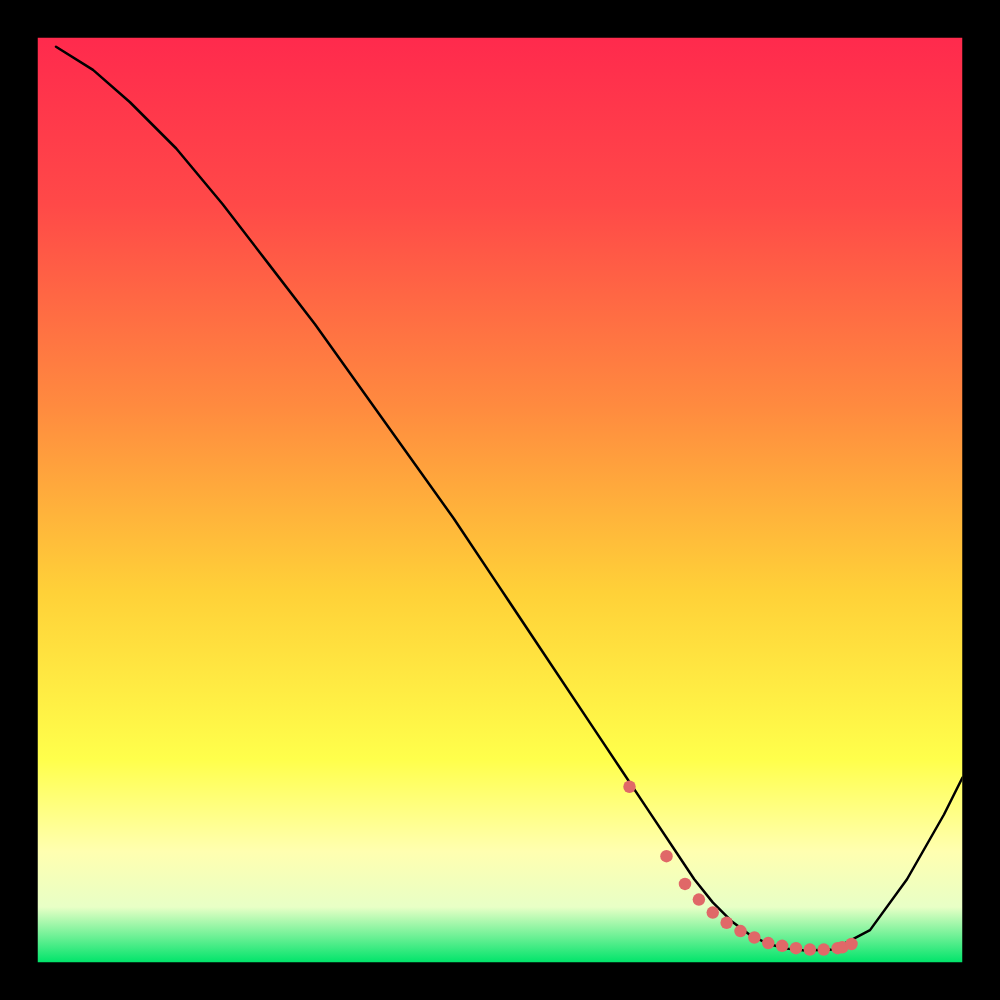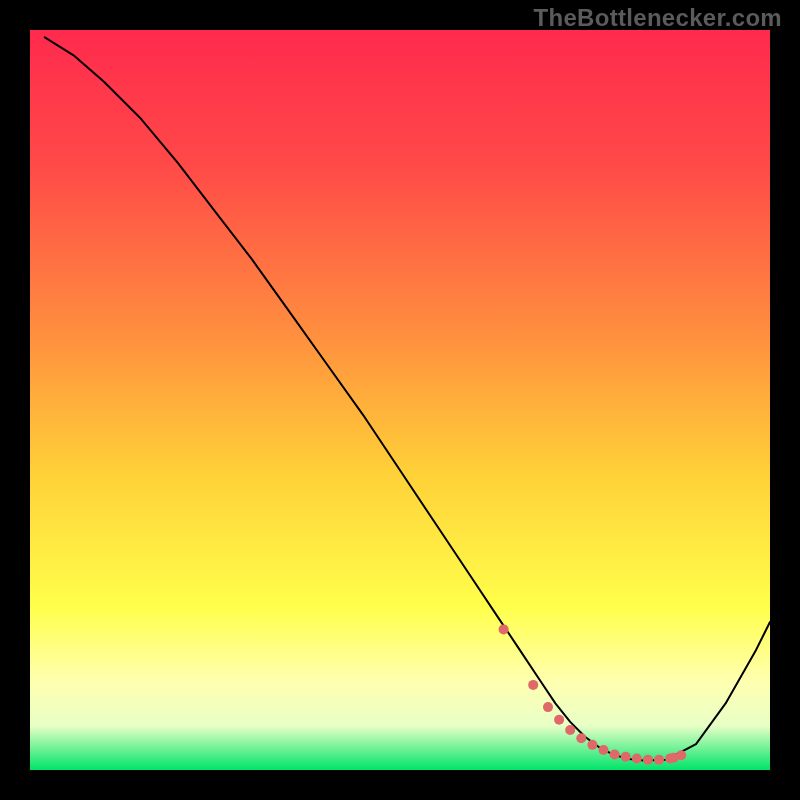--- a/index.html
+++ b/index.html
@@ -34,21 +34,20 @@
     height: 740px;
   }
   svg {
     display: block;
   }
 </style>
 </head>
 <body>
 
 <div class="stage">
-  <div class="watermark">TheBottlenecker.com</div>
 
   <div class="plot">
     <svg id="chart-svg" width="740" height="740" viewBox="0 0 740 740">
       <defs>
         <linearGradient id="bg-grad" x1="0" y1="0" x2="0" y2="1">
             <stop offset="0.0%" stop-color="#ff2a4d"></stop>
             <stop offset="18.0%" stop-color="#ff4948"></stop>
             <stop offset="40.0%" stop-color="#ff8b3f"></stop>
             <stop offset="60.0%" stop-color="#ffd138"></stop>
             <stop offset="78.0%" stop-color="#ffff4b"></stop>

